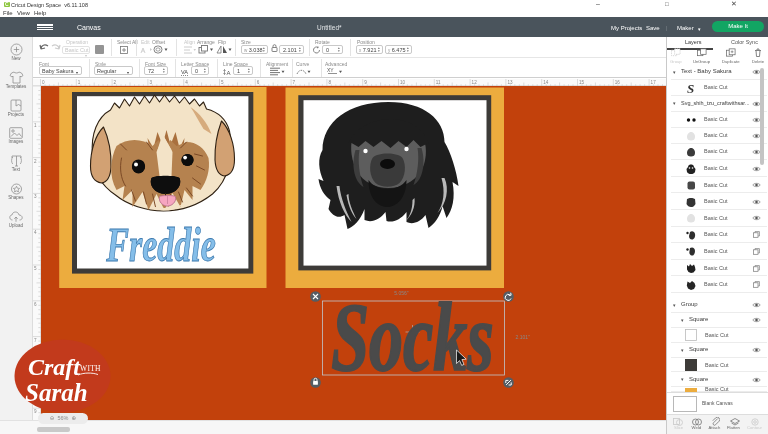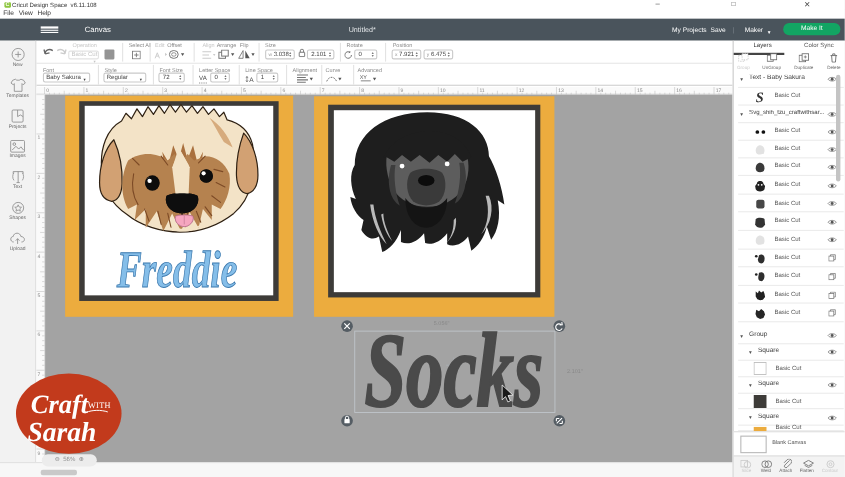--- a/index.html
+++ b/index.html
@@ -34,21 +34,21 @@
   #rowline { left:33px; top:56.7px; width:633px; height:1px; background:#e6e6e6; }
   
   #sidebar { left:0; top:36.6px; width:33px; height:383.4px; background:#f2f2f2; border-right:1px solid #dcdcdc; }
   #sidebar .item { position:absolute; left:0; width:32px; text-align:center; color:#555; }
   #sidebar .item .cap { font-size:4.5px; color:#666; margin-top:0px; }
   #sidebar svg { display:block; margin:0 auto; }
   
   #hruler { left:33px; top:78.5px; width:633px; height:7.5px; background:#fafafa; border-bottom:1px solid #e0e0e0; }
   #vruler { left:33px; top:86px; width:7.5px; height:334px; background:#fafafa; border-right:1px solid #e0e0e0; }
   
-  #canvas { left:40.5px; top:86px; width:625.5px; height:334px; background:#a3a3a3; }
+  #canvas { left:40.5px; top:86px; width:625.5px; height:334px; background:#c2410c; }
   
   #bottombar { left:0; top:420px; width:666px; height:14px; background:#f7f7f7; border-top:1px solid #e2e2e2; }
   #hscroll { left:37px; top:427px; width:33px; height:5px; background:#c9c9c9; border-radius:2px; }
   #zoomctl { left:38px; top:413px; width:50px; height:11px; background:#ececec; border-radius:5.5px; font-size:5.5px; color:#8a8a8a; text-align:center; line-height:11px; }
   
   #rpanel { left:666px; top:36.8px; width:102px; height:397.2px; background:#fff; border-left:1px solid #c9c9c9; }
   #rpanel .tabs { position:absolute; left:0; top:0; width:101px; height:9px; font-size:5.5px; color:#555; }
   #rpanel .row { position:absolute; left:0; width:96px; border-bottom:1px solid #ececec; font-size:6px; color:#3c3c3c; }
   #rpanel .tri { position:absolute; font-size:5px; color:#555; }
   #rpanel .bc { position:absolute; font-size:5.5px; color:#555; }

